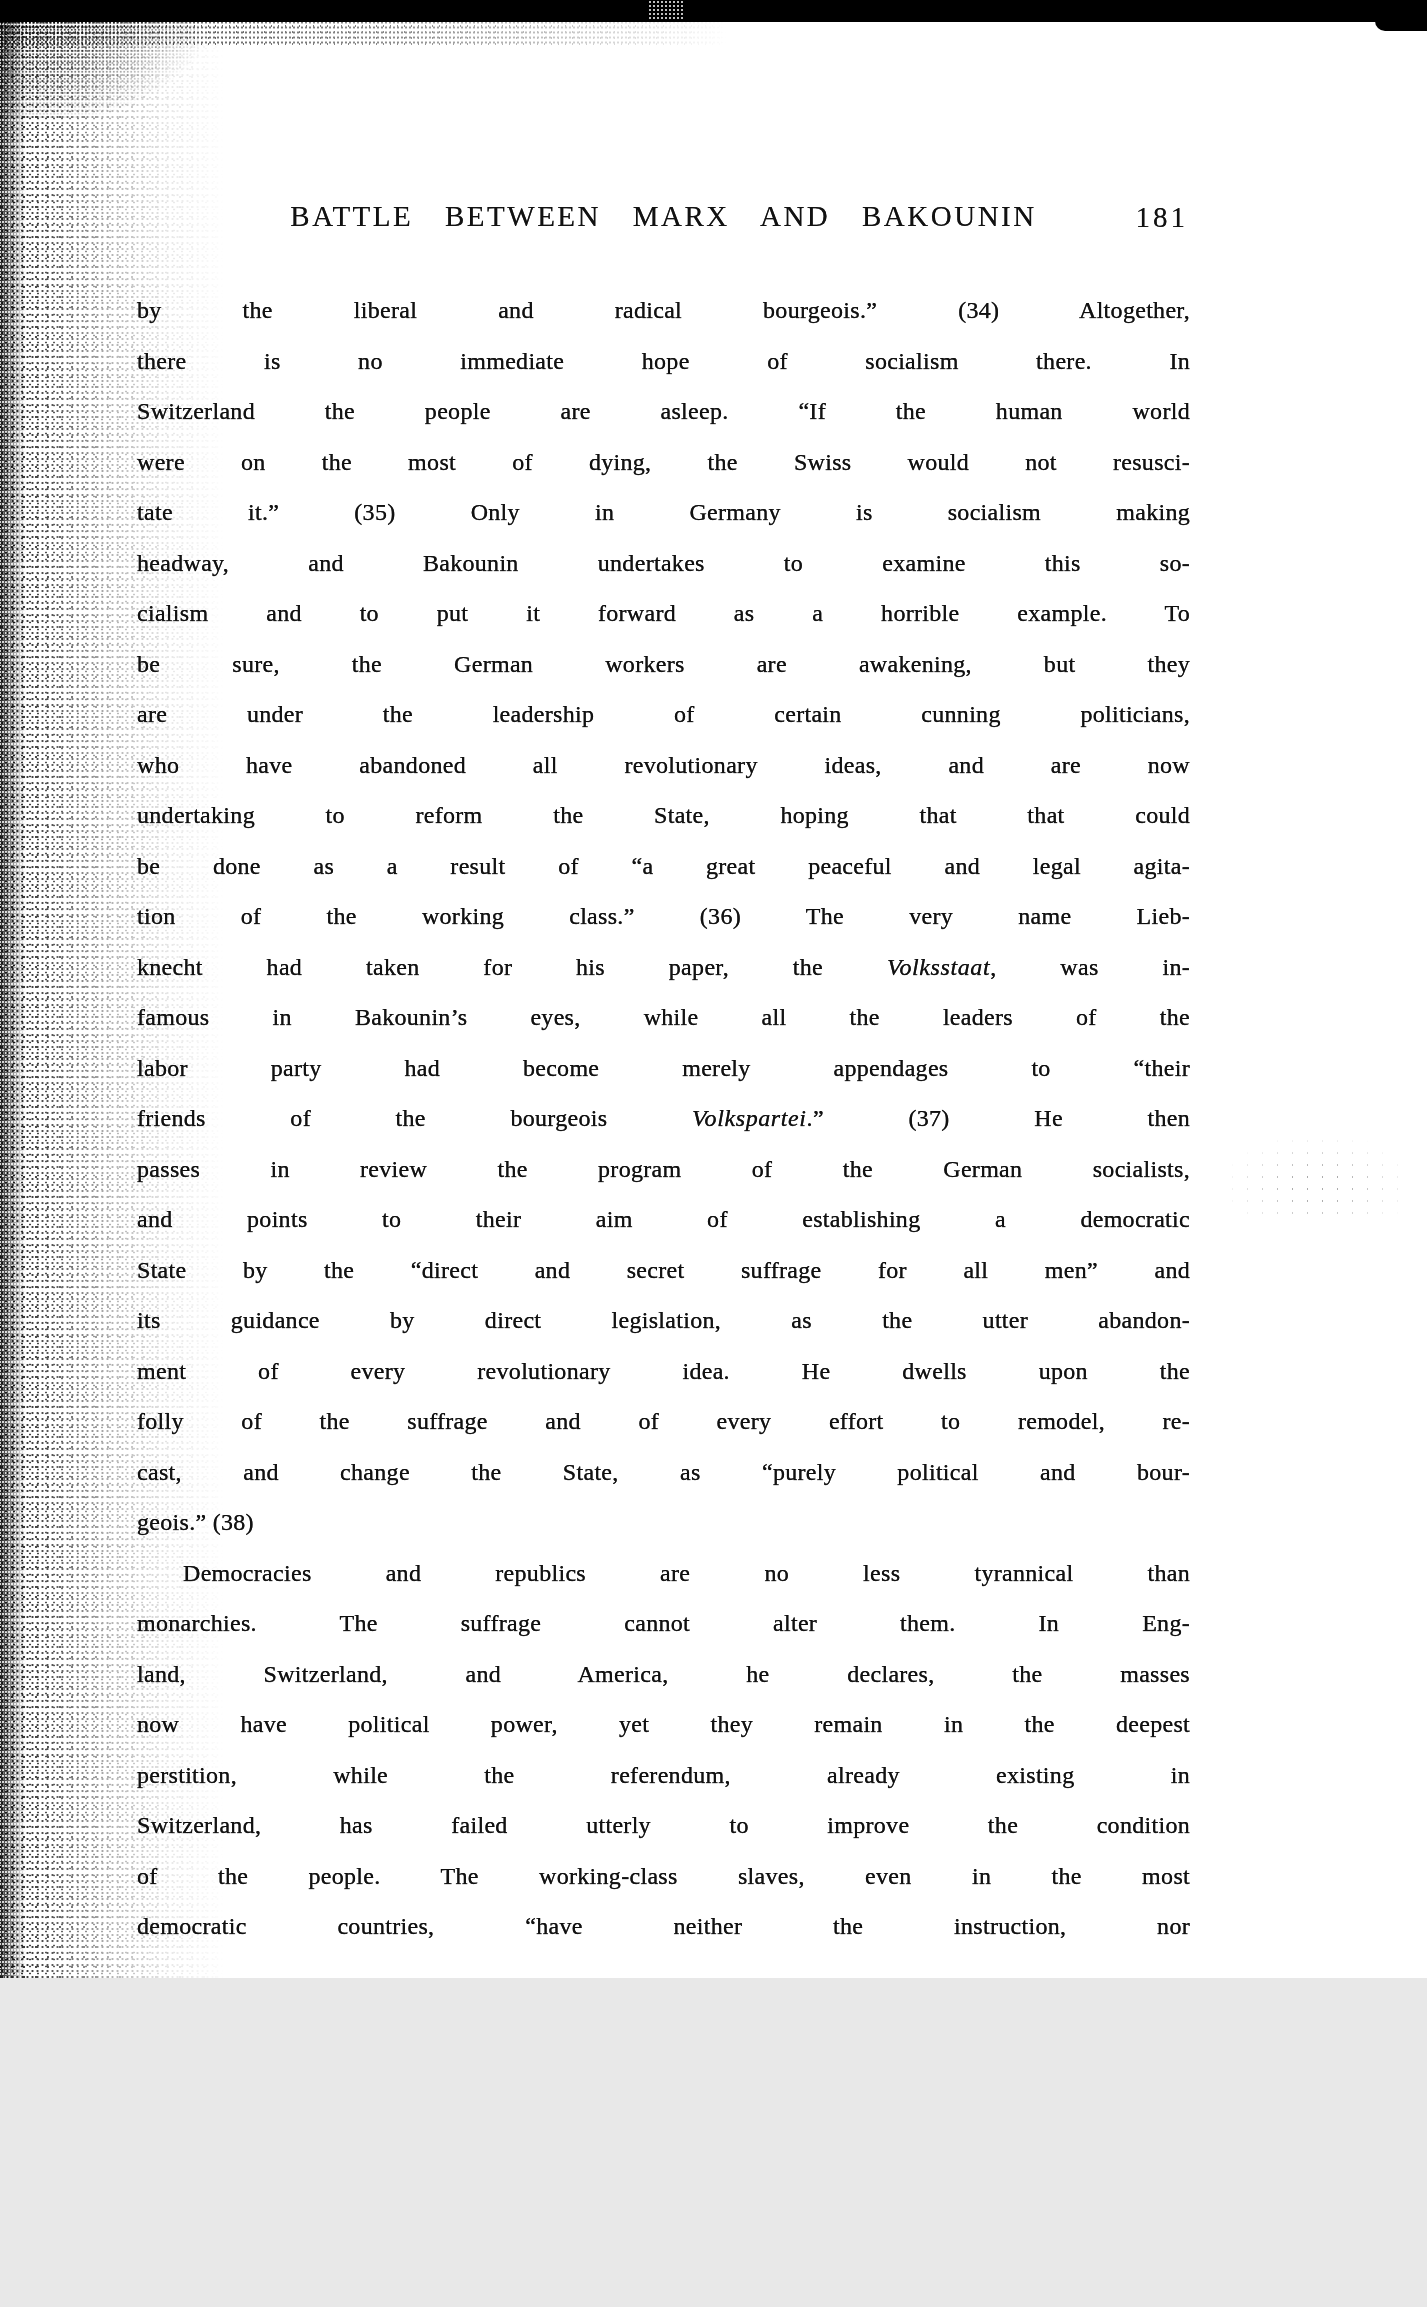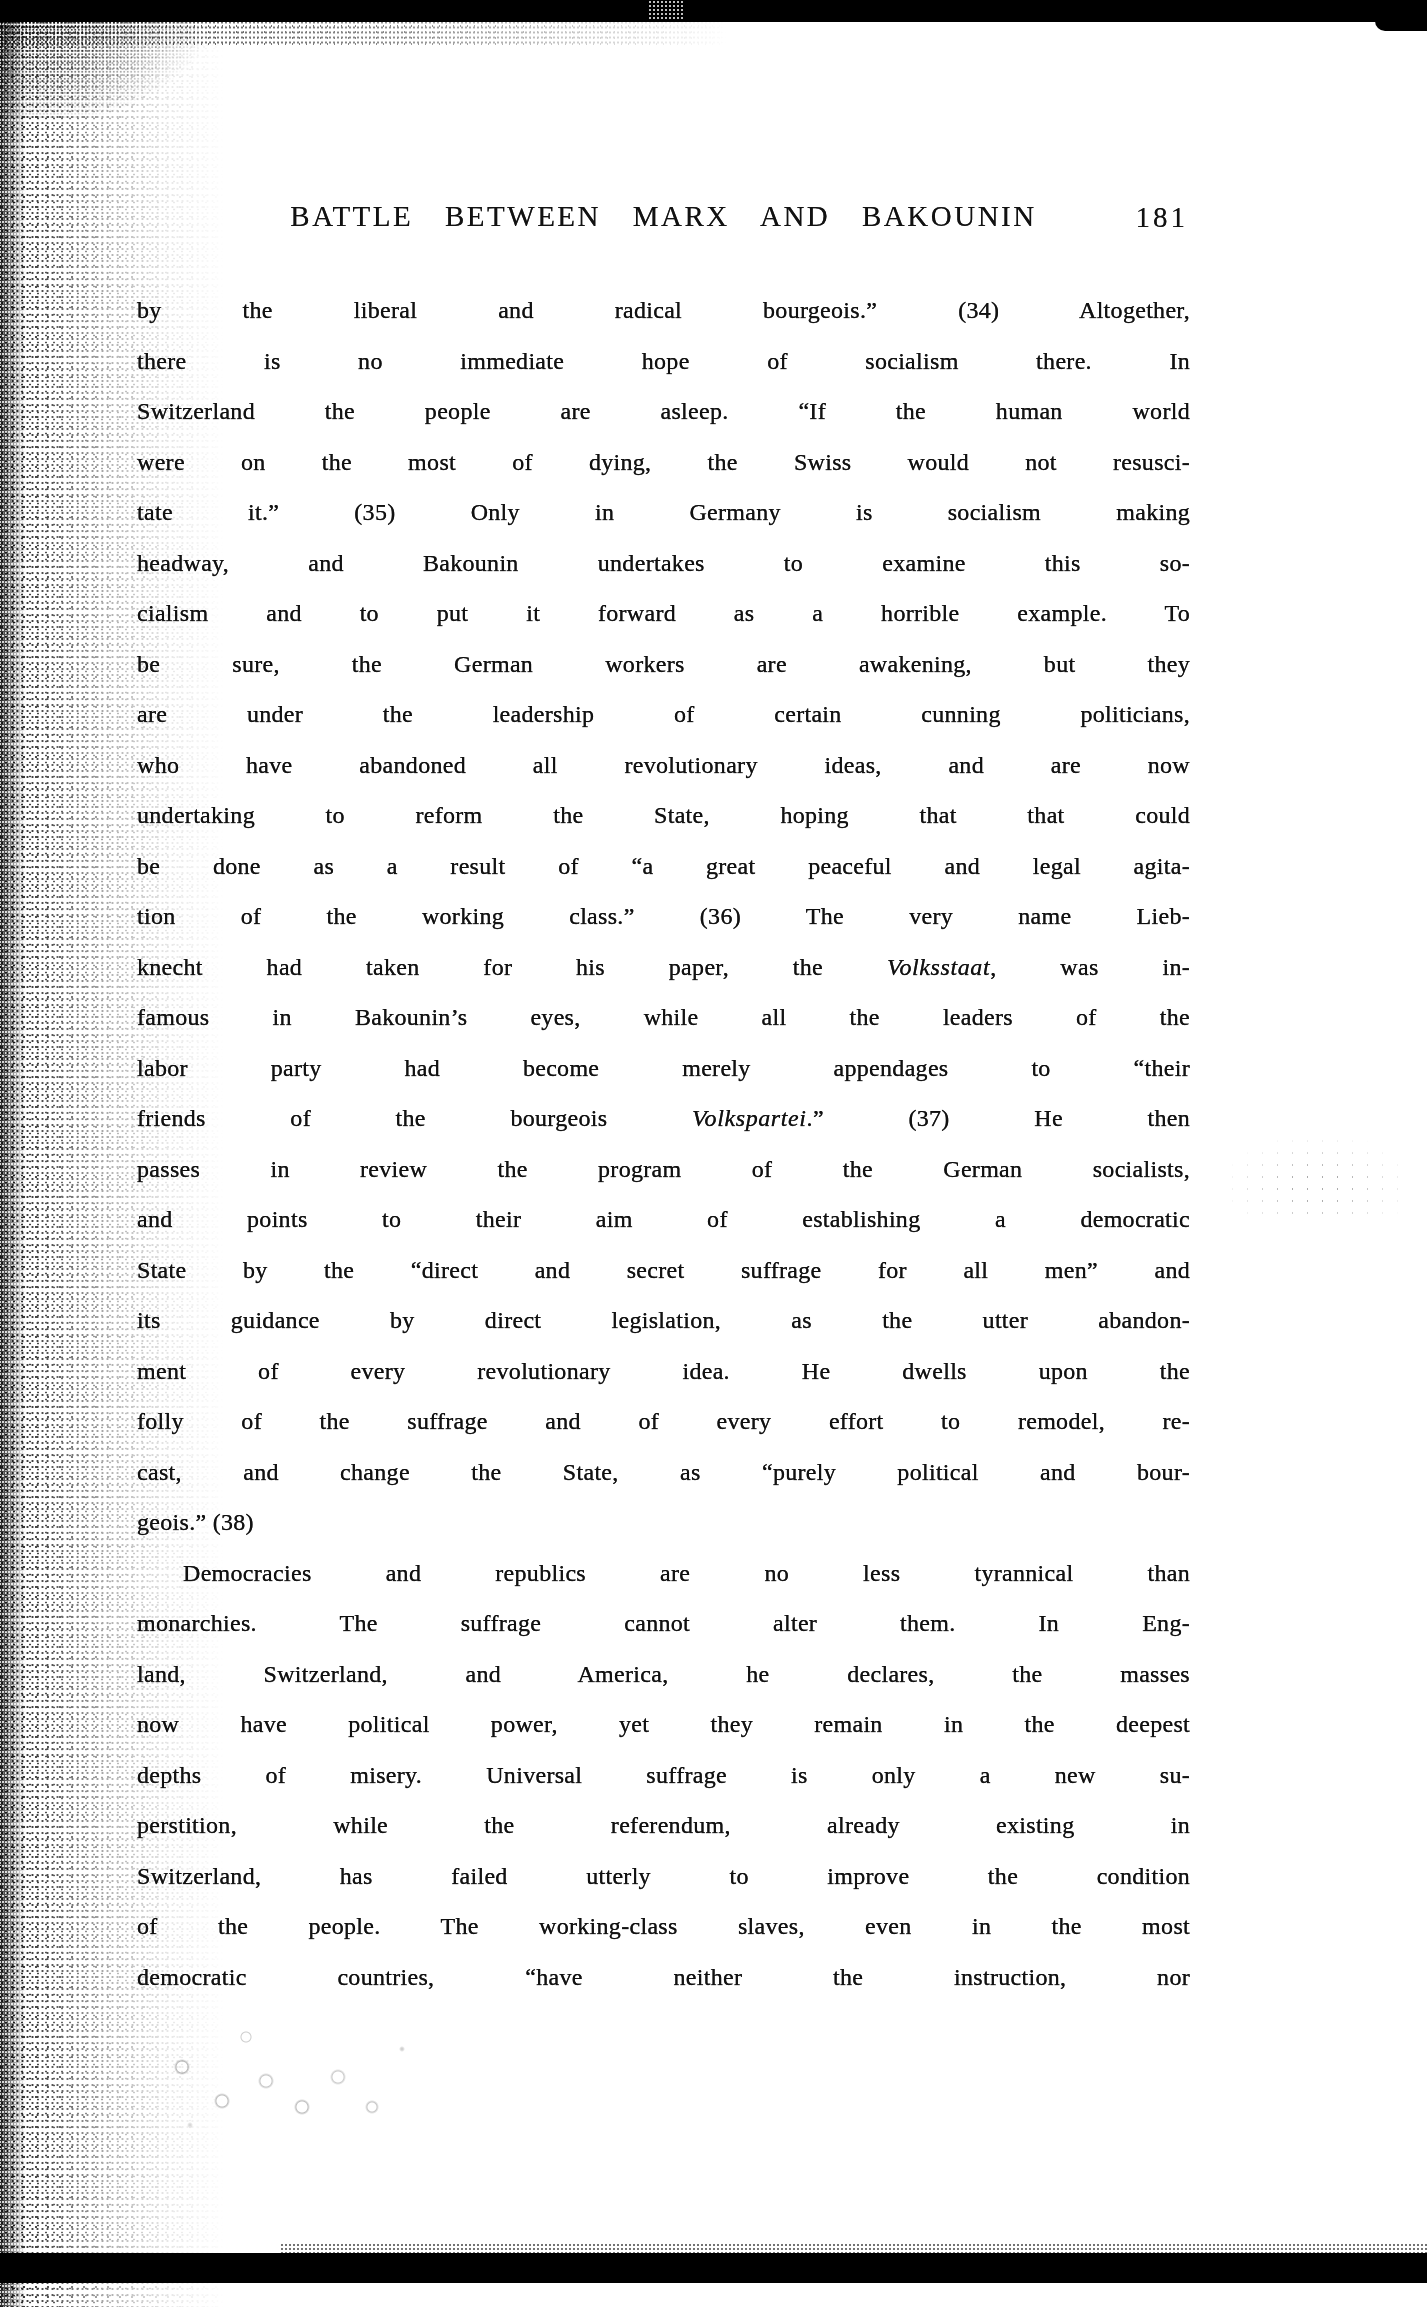--- a/index.html
+++ b/index.html
@@ -4,21 +4,21 @@
 <style>
   :root{
     --ink:#121212;
     --paper:#ffffff;
     --edge:#000000;
   }
   *{margin:0;padding:0;box-sizing:border-box;}
   html,body{background:#e8e8e8;}
   .page{
     position:relative;
-    width:1427px;height:2307px;
+    width:1427px;height:1978px;
     background:var(--paper);
     overflow:hidden;
     font-family:"Liberation Serif","DejaVu Serif",serif;
     color:var(--ink);
   }
 
   
   .top-bar{
     position:absolute;left:0;top:0;width:1427px;height:22px;
     background:var(--edge);
@@ -189,20 +189,19 @@
       <div class="line">State by the “direct and secret suffrage for all men” and</div>
       <div class="line">its guidance by direct legislation, as the utter abandon-</div>
       <div class="line">ment of every revolutionary idea.  He dwells upon the</div>
       <div class="line">folly of the suffrage and of every effort to remodel, re-</div>
       <div class="line">cast, and change the State, as “purely political and bour-</div>
       <div class="line align-left">geois.” (38)</div>
       <div class="line indent">Democracies and republics are no less tyrannical than</div>
       <div class="line">monarchies.  The suffrage cannot alter them.  In Eng-</div>
       <div class="line">land, Switzerland, and America, he declares, the masses</div>
       <div class="line">now have political power, yet they remain in the deepest</div>
-      <div class="line">depths of misery.  Universal suffrage is only a new su-</div>
       <div class="line">perstition, while the referendum, already existing in</div>
       <div class="line">Switzerland, has failed utterly to improve the condition</div>
       <div class="line">of the people.  The working-class slaves, even in the most</div>
       <div class="line">democratic countries, “have neither the instruction, nor</div>
     </main>
 
 </div>
 
 </body></html>

